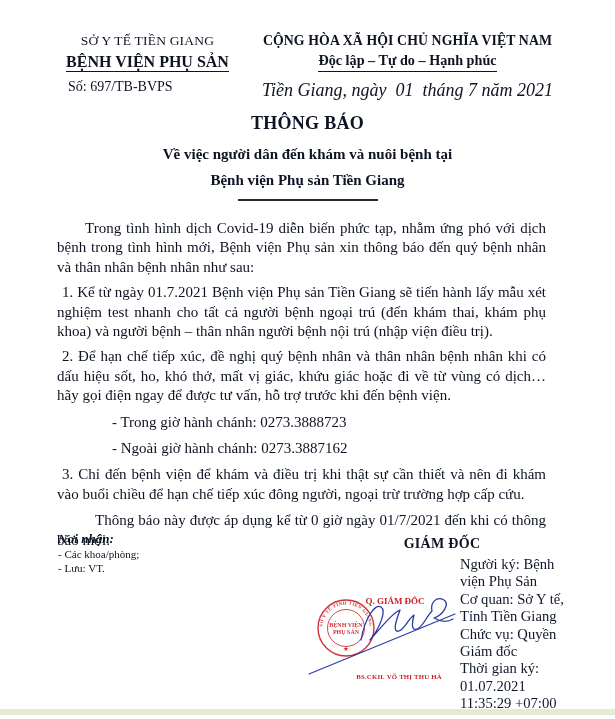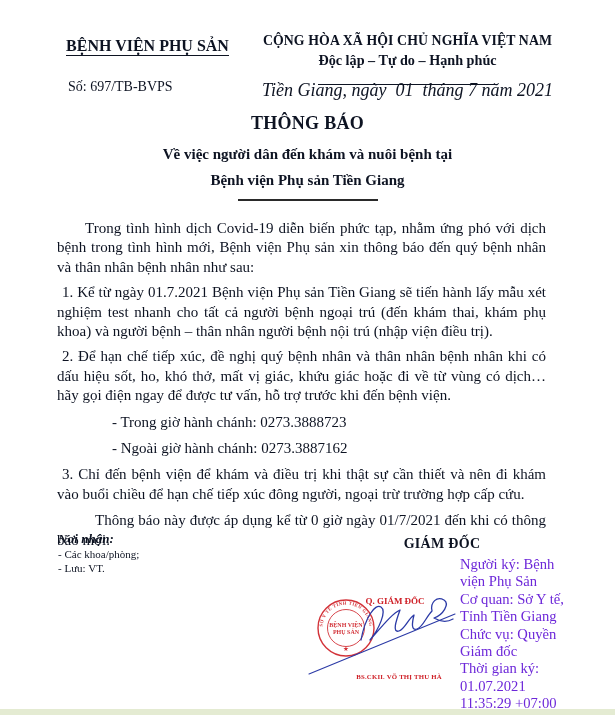--- a/index.html
+++ b/index.html
@@ -10,21 +10,21 @@
   }
   
   .hdr-left { position:absolute; left:60px; top:33px; width:175px; text-align:center; }
   .hdr-left .dept { font-size:13.5px; letter-spacing:.2px; }
   .hdr-left .hosp { font-size:16px; font-weight:bold; margin-top:4px; }
   .hdr-left .hosp span { border-bottom:1.5px solid #0d1322; padding-bottom:1px; }
   .doc-number { position:absolute; left:68px; top:79px; font-size:14px; }
   .hdr-right { position:absolute; left:250px; top:33px; width:315px; text-align:center; }
   .hdr-right .country { font-size:13.8px; font-weight:bold; letter-spacing:.1px; }
   .hdr-right .motto { font-size:14.2px; font-weight:bold; margin-top:3px; }
-  .hdr-right .motto span { border-bottom:1.5px solid #0d1322; padding-bottom:16px; }
+  .hdr-right .motto span { border-bottom:1.5px solid #0d1322; padding-bottom:3px; }
   .place-date { position:absolute; left:250px; top:80px; width:315px; text-align:center;
     font-style:italic; font-size:18px; white-space:pre; }
   
   .title-block { position:absolute; left:0; top:113px; width:615px; text-align:center; }
   .title-main { font-size:18px; font-weight:bold; letter-spacing:.3px; }
   .title-sub1 { font-size:15px; font-weight:bold; margin-top:12px; }
   .title-sub2 { font-size:15px; font-weight:bold; margin-top:9px; }
   .title-rule { width:140px; height:2px; background:#2a2a2a; margin:10px auto 0 auto; }
   
   .body-text { position:absolute; left:57px; top:219px; width:501px;
@@ -34,31 +34,32 @@
   .p-item { text-indent:5px; }
   .p-phone { margin:7px 0 7px 55px !important; text-align:left; }
   .p-close { text-indent:38px; margin-top:7px !important; }
   
   .recipients { position:absolute; left:58px; top:531px; }
   .recipients .label { font-size:13px; font-weight:bold; font-style:italic; }
   .recipients .list div { font-size:11px; line-height:14px; }
   .signer-title { position:absolute; left:392px; top:536px; width:100px; text-align:center;
     font-size:14px; font-weight:bold; letter-spacing:.3px; }
   .digital-sig { position:absolute; left:460px; top:556px; width:155px;
-    font-size:14.6px; line-height:17.4px; color:#6d28d9; }
+    font-size:14.6px; line-height:17.4px; color:#0f172a; }
   .stamp-wrap { position:absolute; left:295px; top:588px; width:170px; height:102px; }
   
   .page-edge { position:absolute; left:0; top:709px; width:615px; height:6px; background:#e4ebd2; }
 </style>
 </head>
 <body>
 
 <div class="page">
 
   <div class="hdr-left">
+    <div class="dept">SỞ Y TẾ TIỀN GIANG</div>
     <div class="hosp"><span>BỆNH VIỆN PHỤ SẢN</span></div>
   </div>
   <div class="doc-number">Số: 697/TB-BVPS</div>
 
   <div class="hdr-right">
     <div class="country">CỘNG HÒA XÃ HỘI CHỦ NGHĨA VIỆT NAM</div>
     <div class="motto"><span>Độc lập – Tự do – Hạnh phúc</span></div>
   </div>
   <div class="place-date">Tiền Giang, ngày  01  tháng 7 năm 2021</div>
 

